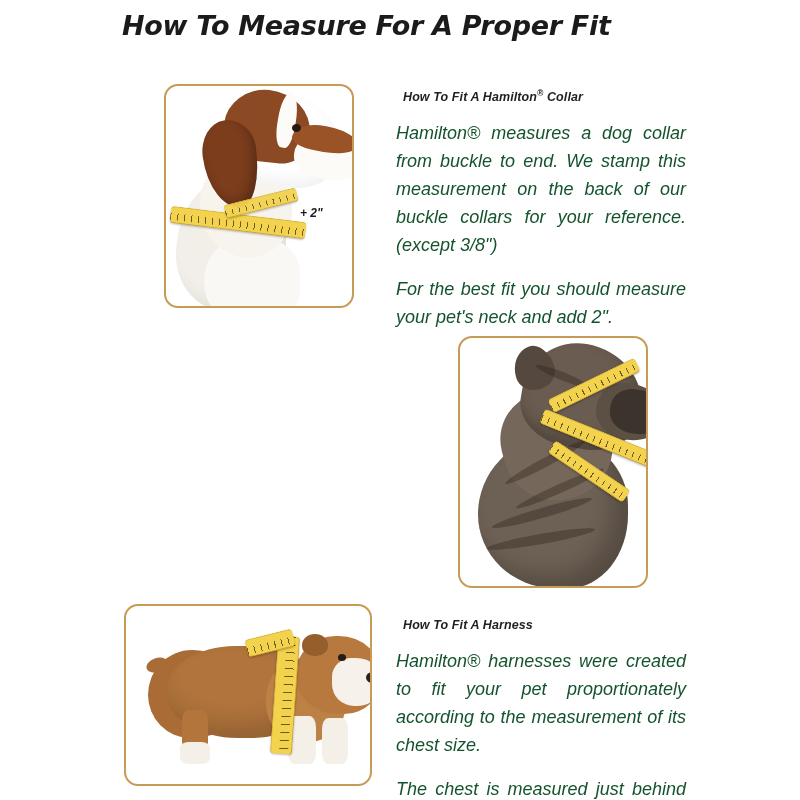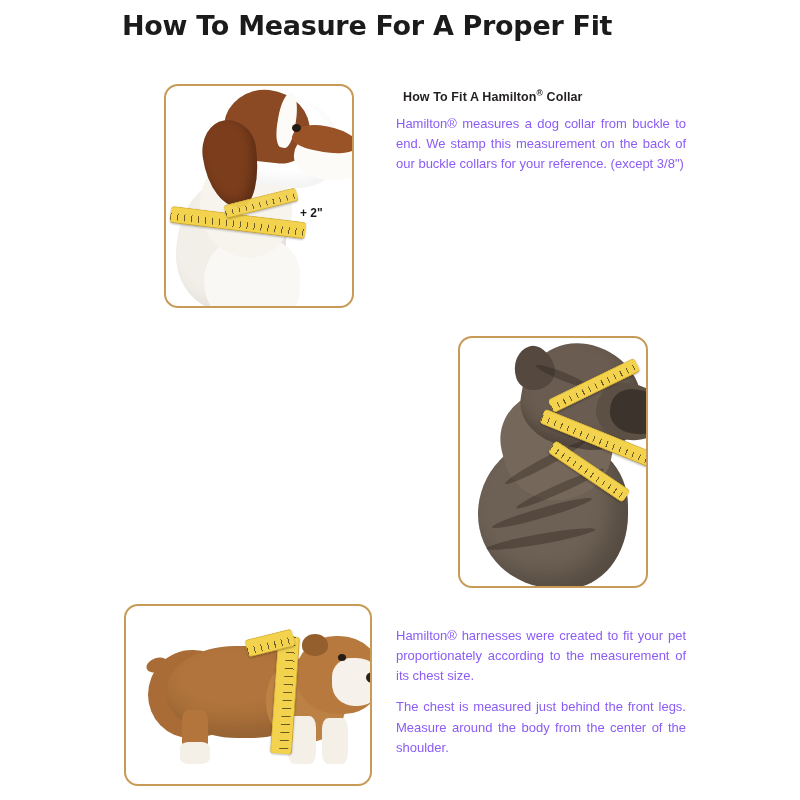--- a/index.html
+++ b/index.html
@@ -13,20 +13,21 @@
     font-family: "Liberation Sans", sans-serif;
     color: #231f20;
     overflow: hidden;
     position: relative;
   }
   .page {
     position: relative;
     width: 800px;
     height: 800px;
     box-sizing: border-box;
+    font-style: italic;
   }
   .page-title {
     font-family: "DejaVu Sans", sans-serif;
     font-weight: bold;
     font-size: 27px;
     letter-spacing: -0.3px;
     color: #1b1b1b;
     position: absolute;
     left: 122px;
     top: 10px;
@@ -39,25 +40,25 @@
   }
   .sec-head {
     font-size: 12.5px;
     font-weight: bold;
     color: #231f20;
     margin: 0 0 10px 0;
     letter-spacing: 0.1px;
     padding-left: 7px;
   }
   .sec-p {
-    font-size: 13px;
+    font-size: 18px;
     line-height: 1.55;
     text-align: justify;
-    margin: 8px 0 11px 0;
-    color: #8b5cf6;
+    margin: 16px 0 11px 0;
+    color: #14532d;
   }
   .sec-p:last-child { margin-bottom: 0; }
   .sup {
     font-size: 8.5px;
     vertical-align: super;
   }
 
   
   .photo {
     position: absolute;
@@ -351,20 +352,21 @@
       </div>
     </div>
   </div>
   <div class="plus2" style="left:300px; top:206px;">+ 2"</div>
 
   <div class="section" style="left:396px; top:88px; width:290px;">
     <div class="sec-head">
       <span>How To Fit A Hamilton</span><span class="sup">®</span><span> Collar</span>
     </div>
     <p class="sec-p">Hamilton® measures a dog collar from buckle to end.  We stamp this measurement on the back of our buckle collars for your reference. (except 3/8")</p>
+    <p class="sec-p">For the best fit you should measure your pet's neck and add 2".</p>
   </div>
 
   <div class="section" style="left:124px; top:372px; width:288px;">
   </div>
 
   <div class="photo" style="left:458px; top:336px; width:186px; height:248px;">
     <div class="inner">
       <div class="d2-body"></div>
       <div class="d2-neck"></div>
       <div class="d2-head"></div>
@@ -410,17 +412,18 @@
       <div class="tape" style="left:148px; top:30px; width:20px; height:118px; transform:rotate(4deg); border-radius:4px; border-left:1.5px solid #d8b43a; border-right:1.5px solid #c9a431; border-top:none; border-bottom:none;">
         <div class="ticks" style="background-image:repeating-linear-gradient(to bottom, rgba(60,50,20,0.75) 0 1px, rgba(0,0,0,0) 1px 8px); background-size:45% 100%; background-position:75% 0;"></div>
       </div>
       <div class="tape" style="left:120px; top:28px; width:48px; height:16px; transform:rotate(-14deg); border-radius:4px;">
         <div class="ticks"></div>
       </div>
     </div>
   </div>
 
   <div class="section" style="left:396px; top:618px; width:290px;">
+    <div class="sec-head">How To Fit A Harness</div>
     <p class="sec-p">Hamilton® harnesses were created to fit your pet proportionately according to the measurement of its chest size.</p>
     <p class="sec-p">The chest is measured just behind the front legs. Measure around the body from the center of the shoulder.</p>
   </div>
 
 </div>
 
 </body></html>

